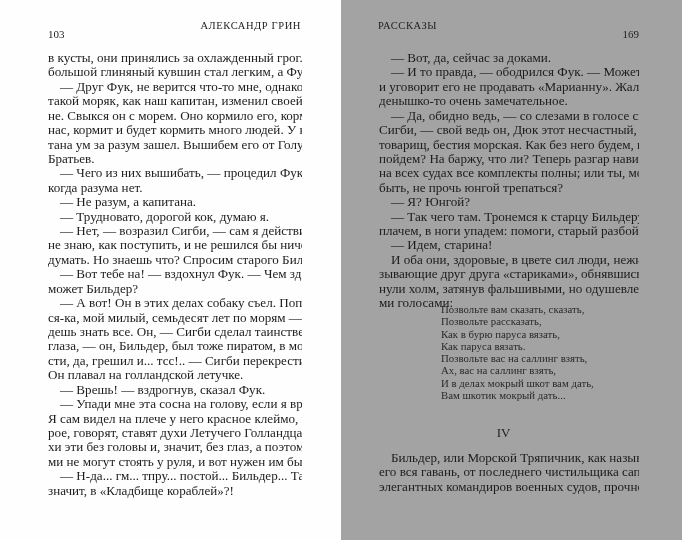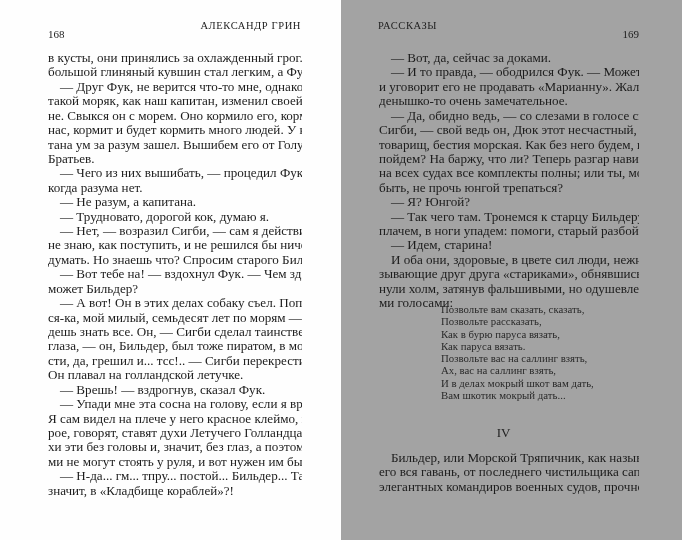--- a/index.html
+++ b/index.html
@@ -35,21 +35,21 @@
   .chapter {
     position: absolute; top: 425px; left: 0; width: 100%;
     text-align: center; font-size: 13px; color: #222;
   }
   .lines2 { position: absolute; top: 451px; }
 </style>
 </head>
 <body>
 
 <div class="page page-left">
-  <div class="folio" style="left:48px;">168</div>
+  <div class="folio" style="left:48px;">103</div>
   <div class="running-head" style="right:40px;">АЛЕКСАНДР ГРИН</div>
   <div class="lines" id="left-lines" style="left:48px; width:254px;">
       <div class="line">в кусты, они принялись за охлажденный грог. Когда</div>
       <div class="line">большой глиняный кувшин стал легким, а Фук и Сиг-</div>
       <div class="line indent">— Друг Фук, не верится что-то мне, однако, чтобы</div>
       <div class="line">такой моряк, как наш капитан, изменил своей роди-</div>
       <div class="line">не. Свыкся он с морем. Оно кормило его, кормило</div>
       <div class="line">нас, кормит и будет кормить много людей. У капи-</div>
       <div class="line">тана ум за разум зашел. Вышибем его от Голубых</div>
       <div class="line last">Братьев.</div>

